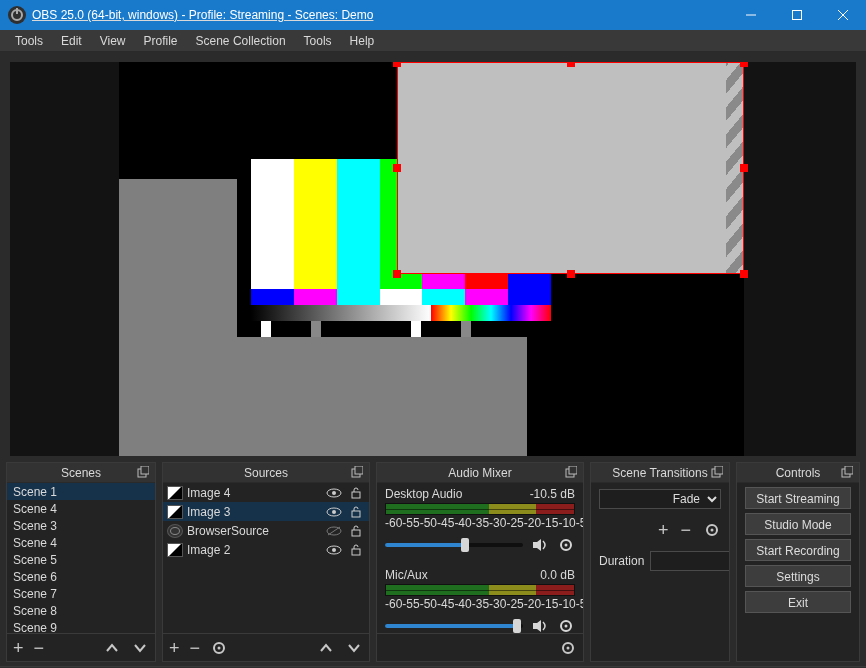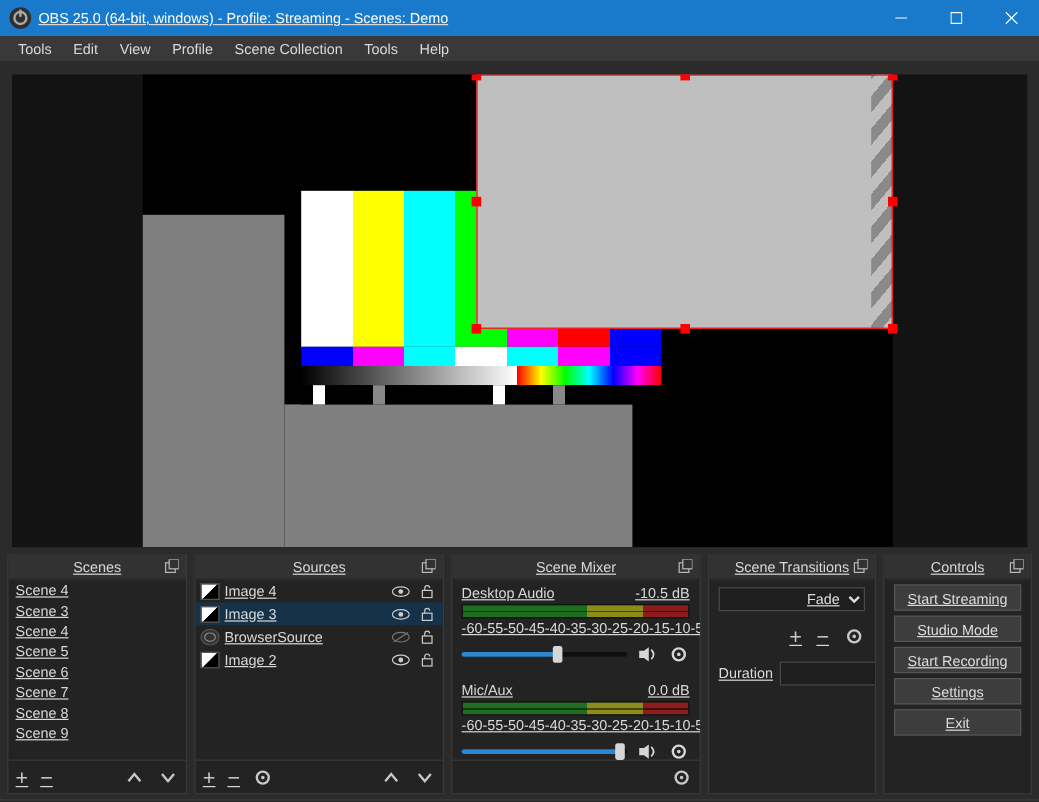--- a/index.html
+++ b/index.html
@@ -11,21 +11,21 @@
   .titlebar .title { color: #fff; font-size: 12px; flex:none; }
   .titlebar .spacer { flex:1; }
   .winbtn { width:46px; height:30px; display:flex; align-items:center; justify-content:center; color:#fff; }
   .winbtn svg { stroke:#fff; fill:none; }
   .menubar { height:22px; background:#393939; display:flex; align-items:center; padding:0 6px; gap:0; border-bottom:1px solid #2a2a2a;}
   .menubar .item { padding:3px 9px; color:#d9d9d9; font-size:12px; }
   .preview { margin:10px 10px 6px 10px; height:394px; background:#131313; position:relative; overflow:hidden; }
   .preview .canvas { position:absolute; left:109px; top:0; width:625px; height:100%; background:#000; }
   .blk { position:absolute; }
   .bottom { display:flex; gap:6px; padding:0 6px 0 6px; height:200px; }
-  .panel { background:#232323; border:1px solid #3a3a3a; display:flex; flex-direction:column; min-width:0;text-decoration:underline;}
+  .panel { background:#232323; border:1px solid #3a3a3a; display:flex; flex-direction:column; min-width:0;}
   .panel-head { height:20px; background:#323232; display:flex; align-items:center; justify-content:center; position:relative; border-bottom:1px solid #2a2a2a;}
   .pop { position:absolute; right:4px; top:3px; width:14px; height:14px; }
   .panel-body { flex:1; overflow:auto; }
   .panel-foot { height:28px; border-top:1px solid #3a3a3a; display:flex; align-items:center; padding:0 6px; gap:10px; color:#a8a8a8;}
   .panel-foot .sep { flex:1; }
   .list-row { height:17px; padding:0 6px; display:flex; align-items:center; font-size:12px; }
   .list-row.sel { background:#16324a; }
   .src-row { height:19px; padding:0 4px; display:flex; align-items:center; gap:4px; }
   .src-row.sel { background:#16324a; }
   .src-row .th { width:16px; height:14px; background:#000; border:1px solid #555; flex:none; }
@@ -120,20 +120,23 @@
     <div class="panel-head">
         <span>Scenes</span>
       <span class="pop">
           <svg width="12" height="12">
             <rect x="1" y="3" width="8" height="8" fill="none" stroke="#bbb"></rect>
             <rect x="4" y="0" width="8" height="8" fill="#323232" stroke="#bbb"></rect>
           </svg>
         </span>
     </div>
     <div class="panel-body">
+      <div class="list-row sel">
+          <span>Scene 1</span>
+        </div>
       <div class="list-row">
           <span>Scene 4</span>
         </div>
       <div class="list-row">
           <span>Scene 3</span>
         </div>
       <div class="list-row">
           <span>Scene 4</span>
         </div>
       <div class="list-row">
@@ -265,21 +268,21 @@
       <span class="iconbtn">
           <svg width="12" height="10">
             <polyline points="1,2 6,8 11,2" fill="none" stroke="#c7c7c7" stroke-width="2"></polyline>
           </svg>
         </span>
     </div>
   </div>
 
   <div class="panel" style="flex:1">
     <div class="panel-head">
-        <span>Scene Mixer</span>
+        <span>Audio Mixer</span>
       <span class="pop">
           <svg width="12" height="12">
             <rect x="1" y="3" width="8" height="8" fill="none" stroke="#bbb"></rect>
             <rect x="4" y="0" width="8" height="8" fill="#323232" stroke="#bbb"></rect>
           </svg>
         </span>
     </div>
     <div class="panel-body">
       <div class="mixer-ch">
         <div class="mixer-top">

